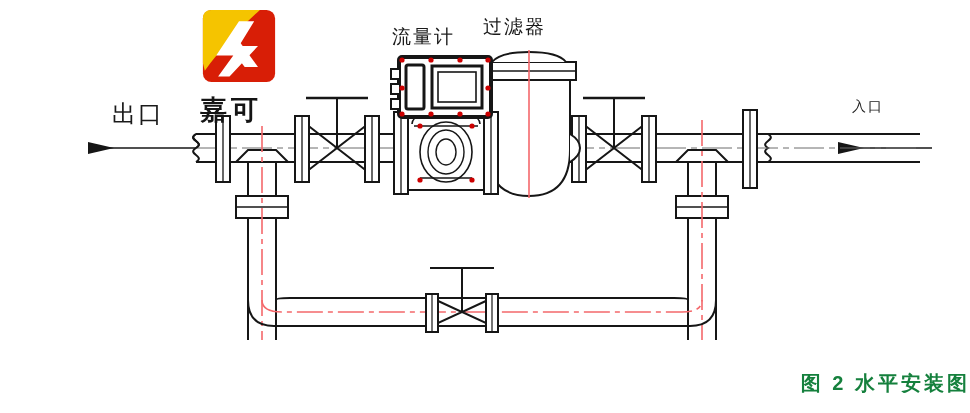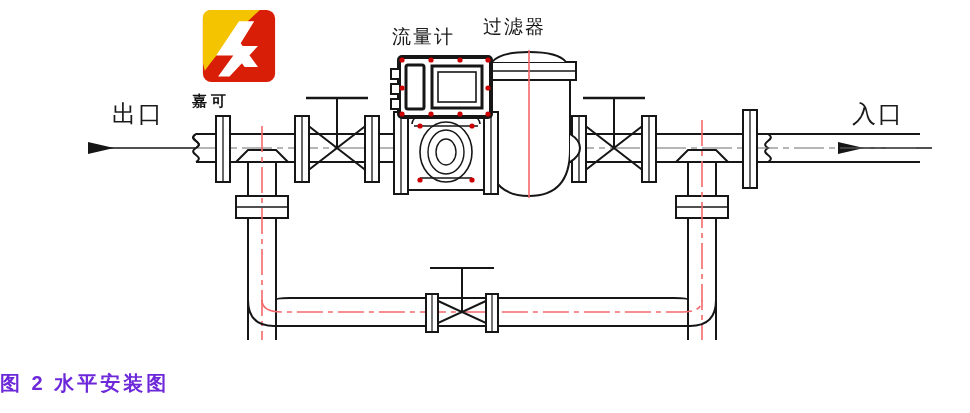--- a/index.html
+++ b/index.html
@@ -12,29 +12,29 @@
   .lbl{
     position:absolute;
     color:#1a1a1a;
     white-space:nowrap;
     letter-spacing:2px;
     font-weight:400;
   }
   .lbl-flowmeter{left:392px;top:24px;font-size:19px;}
   .lbl-filter{left:483px;top:14px;font-size:19px;}
   .lbl-outlet{left:112px;top:98px;font-size:24px;}
-  .lbl-inlet{left:852px;top:98px;font-size:24px;}
+  .lbl-inlet{left:852px;top:98px;font-size:14px;}
   .lbl-bypass{left:541px;top:262px;font-size:19px;}
   .lbl-brand{
-    left:192px;top:92px;font-size:15px;font-weight:700;
+    left:200px;top:92px;font-size:27px;font-weight:700;
     letter-spacing:4px;color:#141414;
   }
   .caption{
-    position:absolute;left:0;top:370px;width:970px;text-align:left;
-    font-size:20px;font-weight:700;color:#6d28d9;letter-spacing:3px;
+    position:absolute;left:0;top:370px;width:970px;text-align:right;
+    font-size:20px;font-weight:700;color:#15803d;letter-spacing:3px;
   }
   .logo{
     position:absolute;left:201px;top:7px;width:76px;height:78px;
   }
 </style>
 </head>
 <body>
 
 <div id="stage">
 

